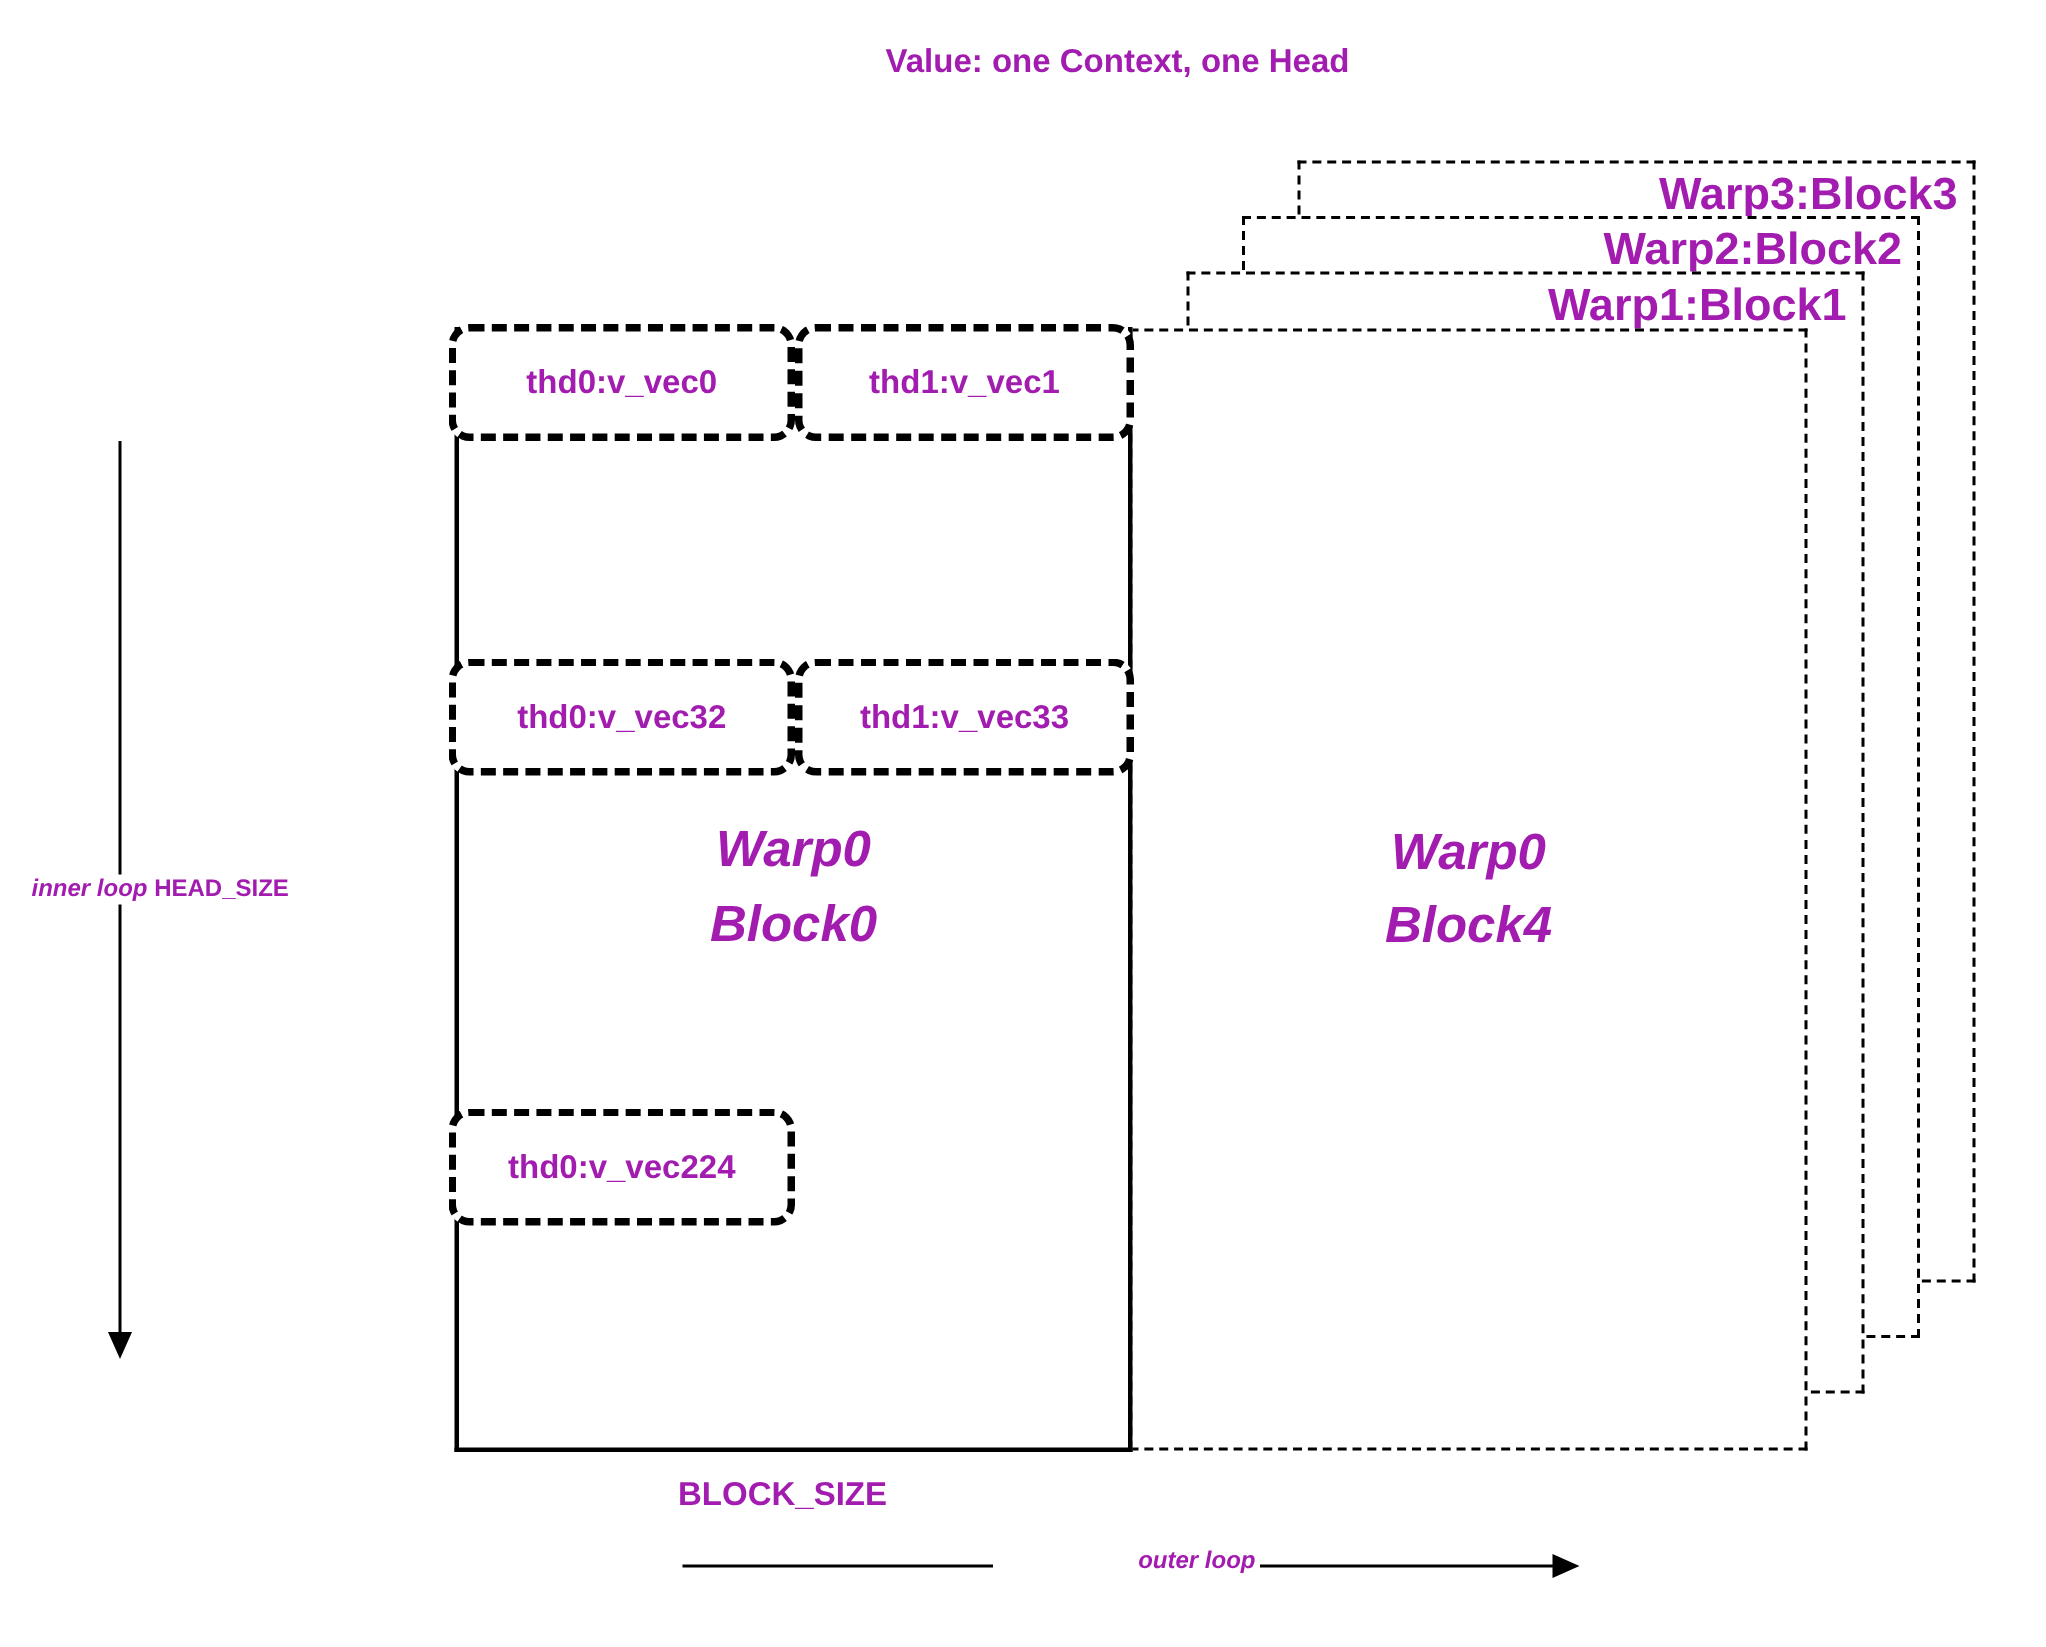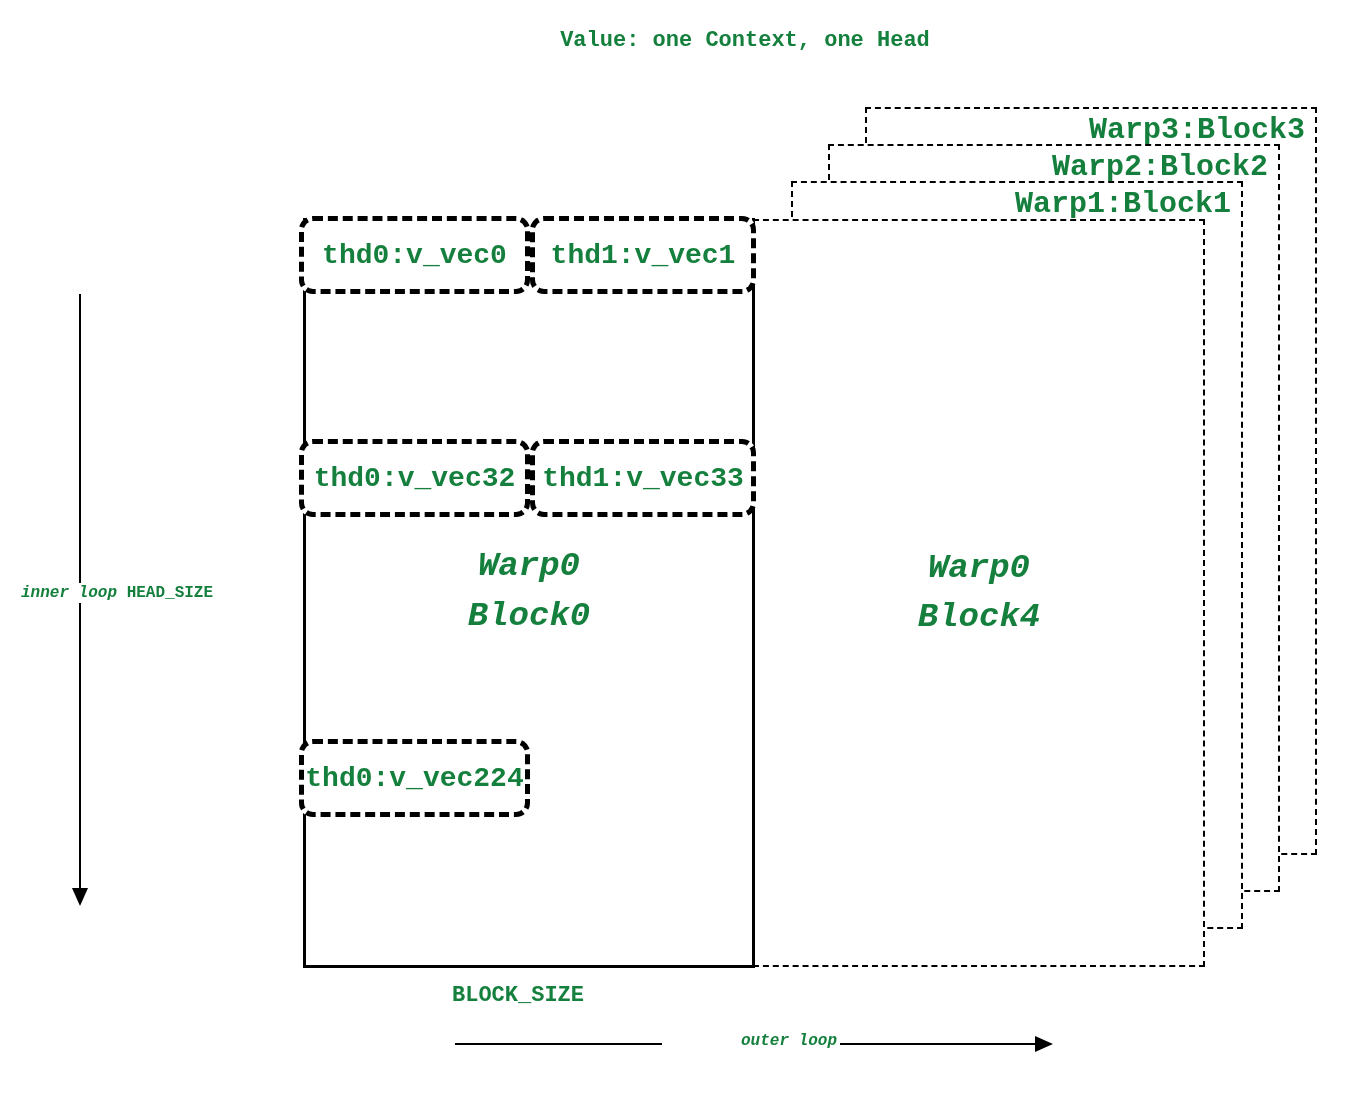--- a/index.html
+++ b/index.html
@@ -1,21 +1,21 @@
 <!DOCTYPE html>
 <html><head>
 <meta charset="utf-8">
 <style>
   html,body{margin:0;padding:0;background:#ffffff;}
   .canvas{
     position:relative;
     width:1364px;height:1098px;
     background:#ffffff;
-    font-family:Liberation Mono, monospace;
-    color:#15803d;
+    font-family:Liberation Sans, sans-serif;
+    color:#a21caf;
     overflow:hidden;
   }
   .abs{position:absolute;}
   .title{
     left:420px;top:28px;width:650px;
     text-align:center;
     font-size:22px;font-weight:bold;
     letter-spacing:0px;
     white-space:nowrap;
   }
@@ -44,21 +44,21 @@
   .big-label{
     font-size:34px;font-weight:bold;font-style:italic;
     text-align:center;line-height:1.45;white-space:nowrap;
   }
   
   .thd{
     box-sizing:border-box;
     border:5px dashed #000;border-radius:14px;
     background:#ffffff;
     display:flex;align-items:center;justify-content:center;
-    font-size:28px;font-weight:bold;white-space:nowrap;
+    font-size:22px;font-weight:bold;white-space:nowrap;
   }
   .thd-l{left:299px;width:231px;height:78px;}
   .thd-r{left:530px;width:226px;height:78px;}
   .r1{top:216px;} .r2{top:439px;} .r3{top:739px;}
   
   .vline{left:79px;top:294px;width:2px;height:596px;background:#000;}
   .v-head{
     left:72px;top:888px;width:0;height:0;
     border-left:8px solid transparent;border-right:8px solid transparent;
     border-top:18px solid #000;

